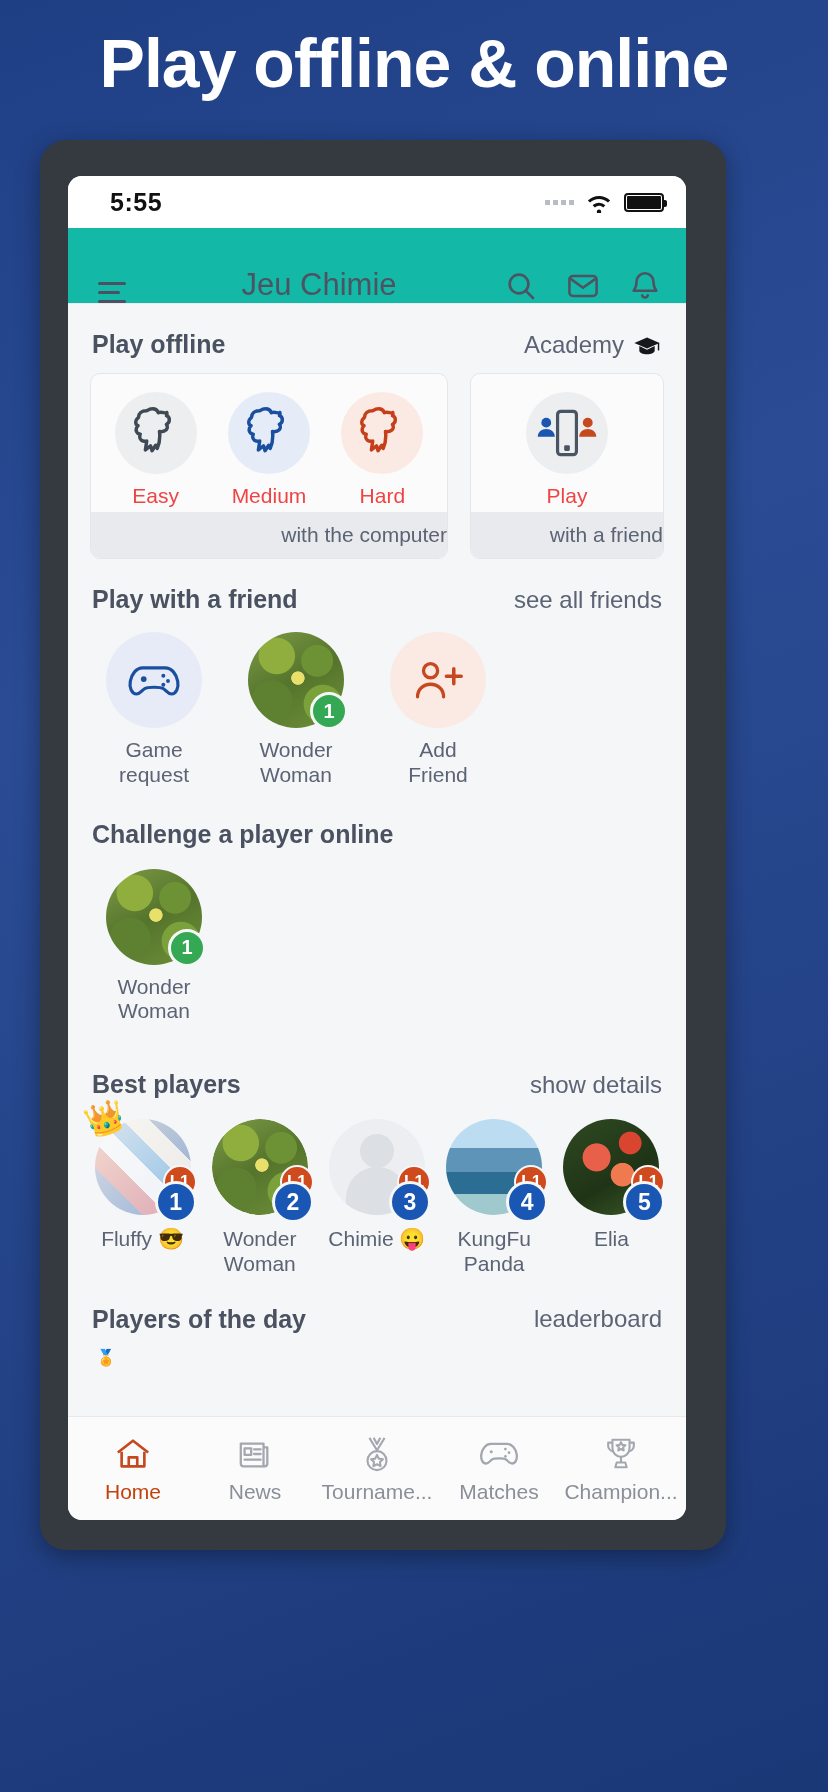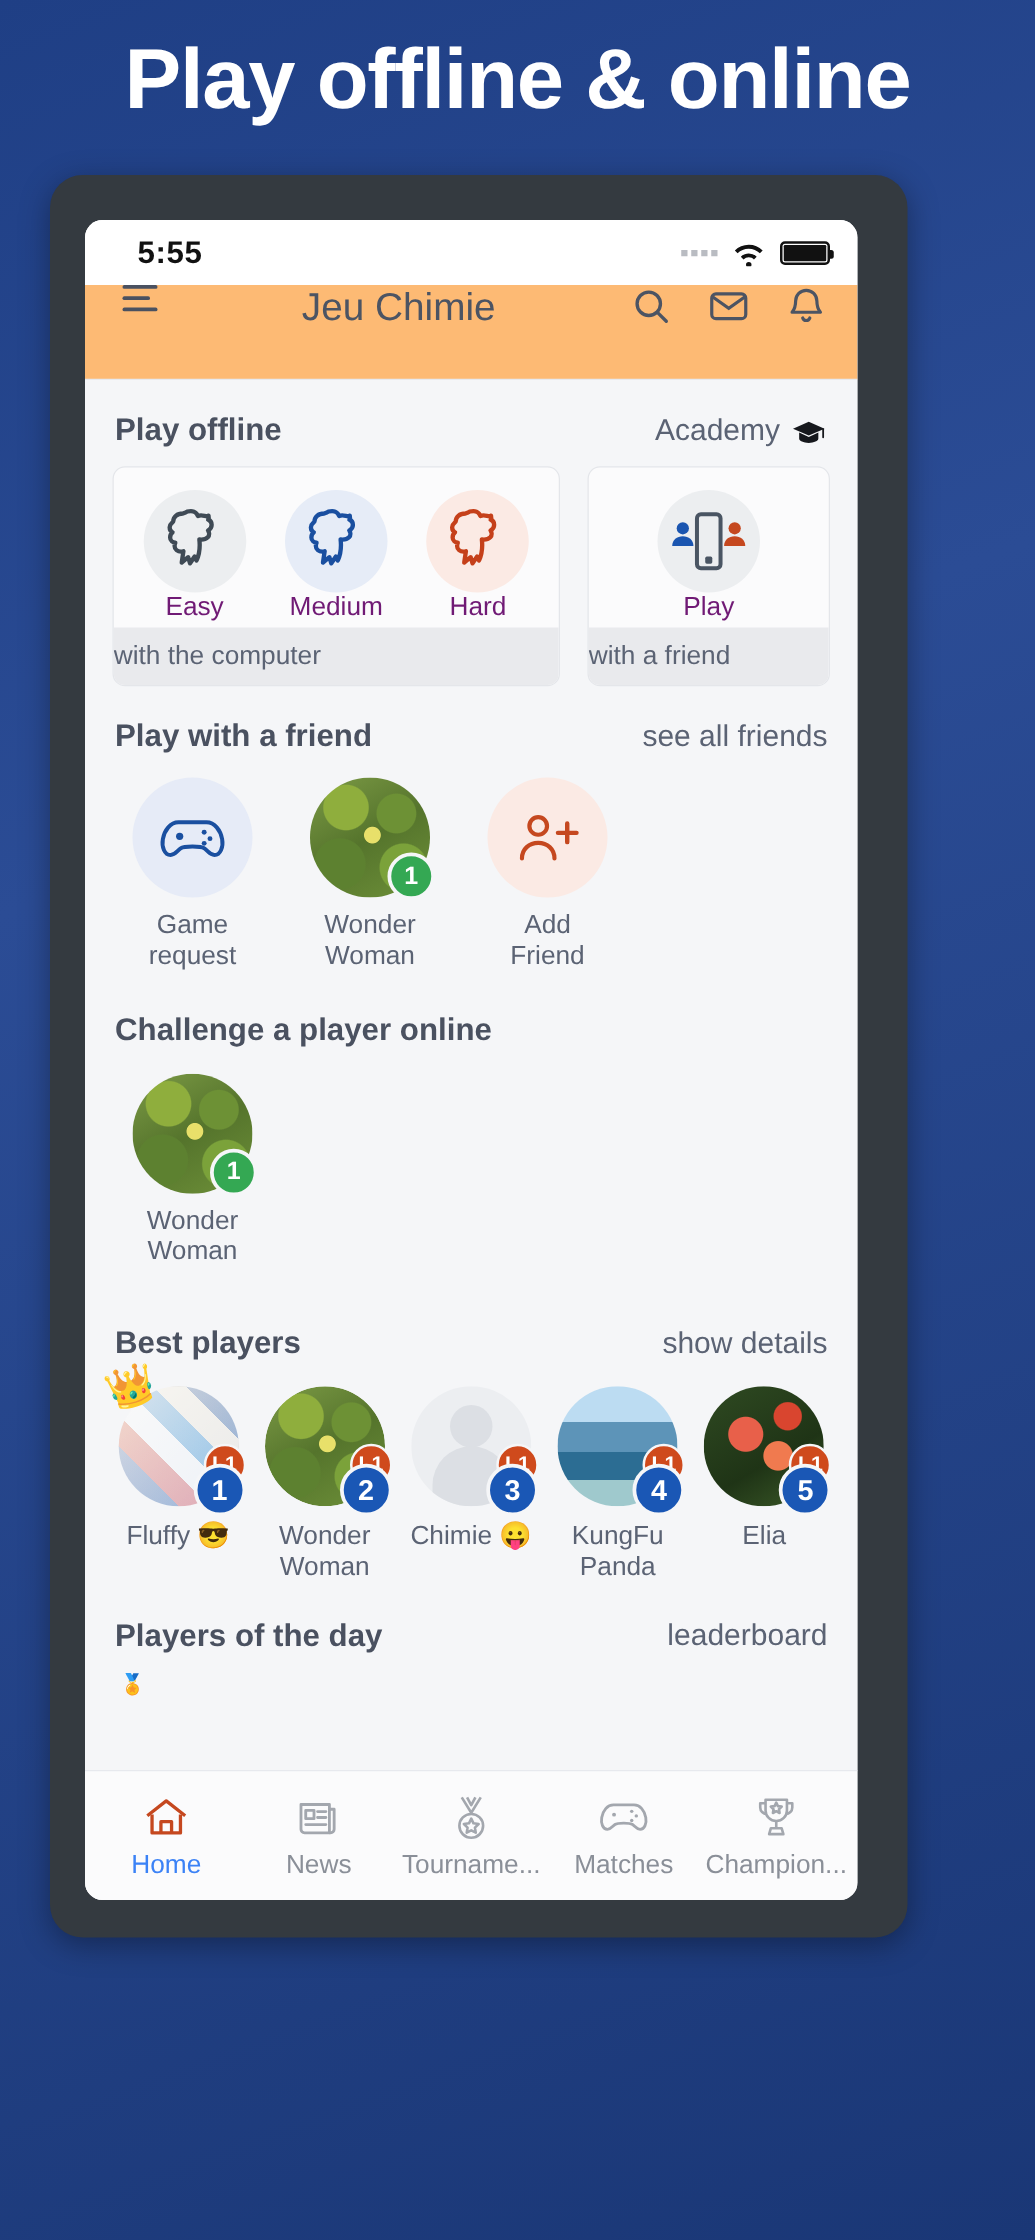--- a/index.html
+++ b/index.html
@@ -67,24 +67,24 @@
     background-clip: content-box; padding: 1px;
   }
   .battery::after {
     content: ""; position: absolute; right: -5px; top: 5px;
     width: 3px; height: 7px; background: #111; border-radius: 0 2px 2px 0;
   }
 
   
   .appbar {
     height: 76px;
-    background: #fdba74;
+    background: #14b8a6;
     border-bottom: 1px solid #e7e9ee;
     display: flex;
-    align-items: flex-start;
+    align-items: flex-end;
     padding: 0 24px 0 22px;
     flex: 0 0 auto;
   }
   .menu-btn { width: 52px; display: flex; flex-direction: column; gap: 6px; align-items: flex-start; padding-left: 8px; }
   .menu-btn i { display: block; height: 3px; background: #4a5160; border-radius: 2px; }
   .menu-btn i:nth-child(1) { width: 28px; }
   .menu-btn i:nth-child(2) { width: 22px; }
   .menu-btn i:nth-child(3) { width: 28px; }
   .app-title {
     flex: 1;
@@ -125,24 +125,24 @@
     flex-direction: column;
   }
   .card-computer { flex: 0 0 358px; }
   .card-friend { flex: 1 1 auto; }
   .modes { display: flex; justify-content: space-around; padding: 18px 8px 4px 8px; flex: 1; }
   .mode { display: flex; flex-direction: column; align-items: center; width: 112px; }
   .mode-circle {
     width: 82px; height: 82px; border-radius: 50%;
     display: flex; align-items: center; justify-content: center;
   }
-  .mode-label { font-size: 21px; color: #701a75; }
+  .mode-label { margin-top: 10px; font-size: 21px; color: #ef4444; }
   .card-foot {
     background: #e9eaed;
-    text-align: left;
+    text-align: right;
     font-size: 21px;
     color: #5b6374;
     padding: 11px 0;
   }
 
   
   .friends-row { display: flex; gap: 18px; padding: 4px 2px 6px 2px; }
   .friend { width: 124px; display: flex; flex-direction: column; align-items: center; }
   .friend-ava {
     width: 96px; height: 96px; border-radius: 50%;
@@ -254,21 +254,21 @@
     display: flex;
     align-items: center;
     justify-content: space-around;
     padding: 0 4px;
   }
   .nav-item {
     display: flex; flex-direction: column; align-items: center; gap: 6px;
     width: 118px;
   }
   .nav-label { font-size: 21px; color: #8a8f98; white-space: nowrap; }
-  .nav-item.active .nav-label { color: #3b82f6; }
+  .nav-item.active .nav-label { color: #c2410c; }
   .nav-ico { height: 40px; display: flex; align-items: center; justify-content: center; }
 </style>
 </head>
 <body>
 
 <div class="promo-title">Play offline &amp; online</div>
 
 <div class="device-frame">
   <div class="device-screen">
 

